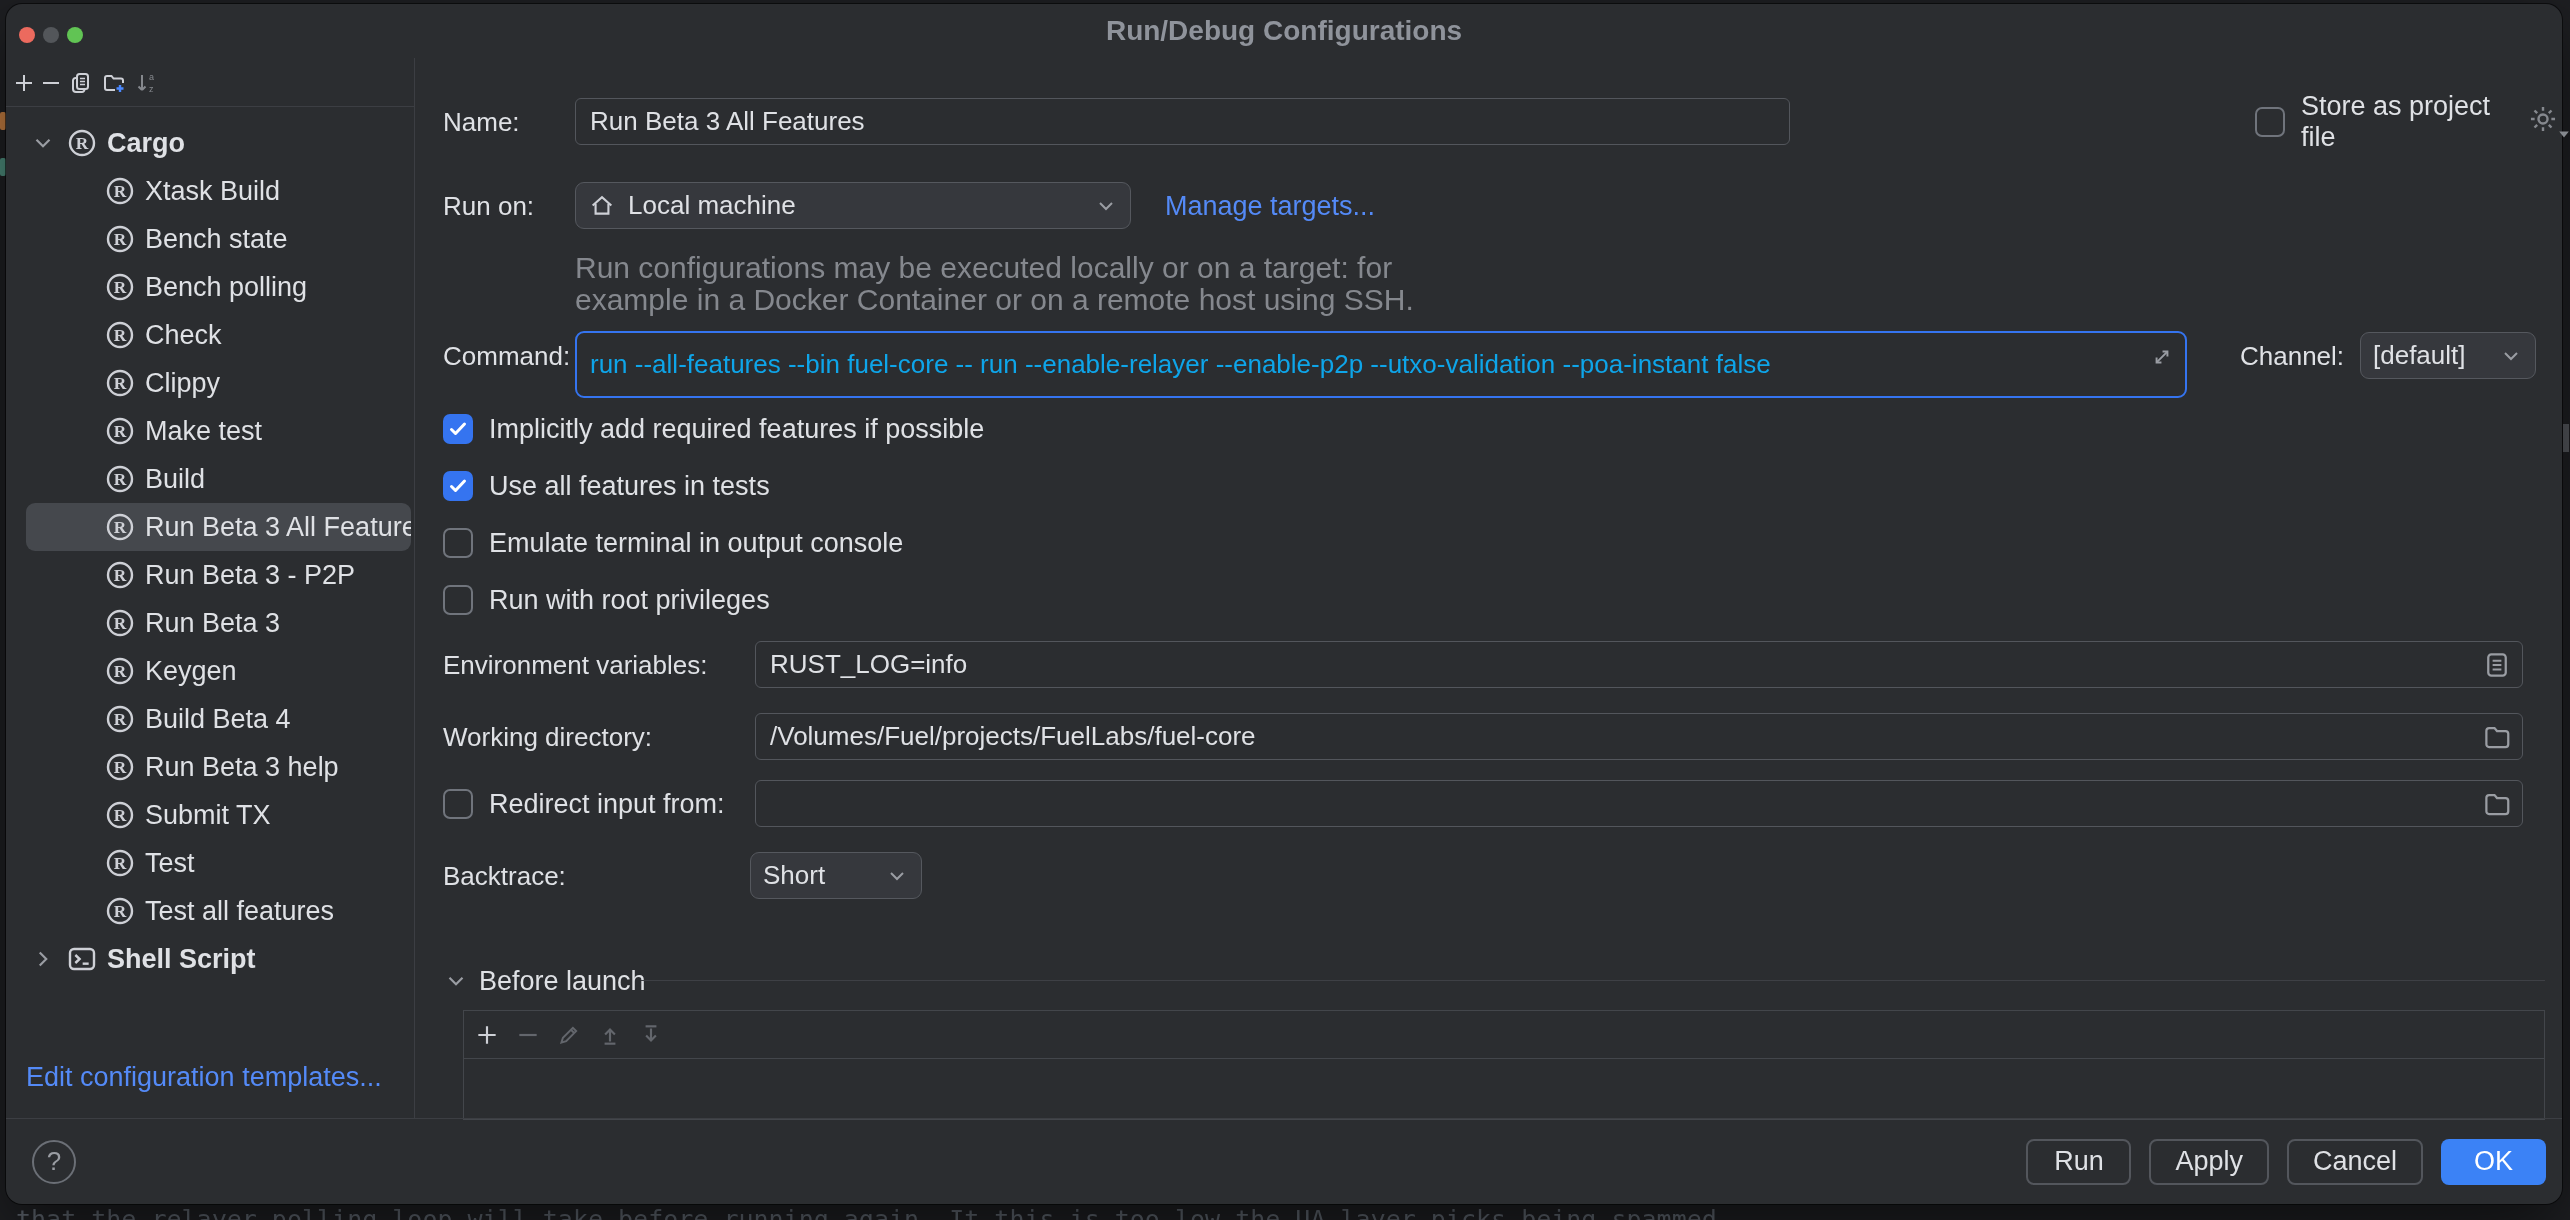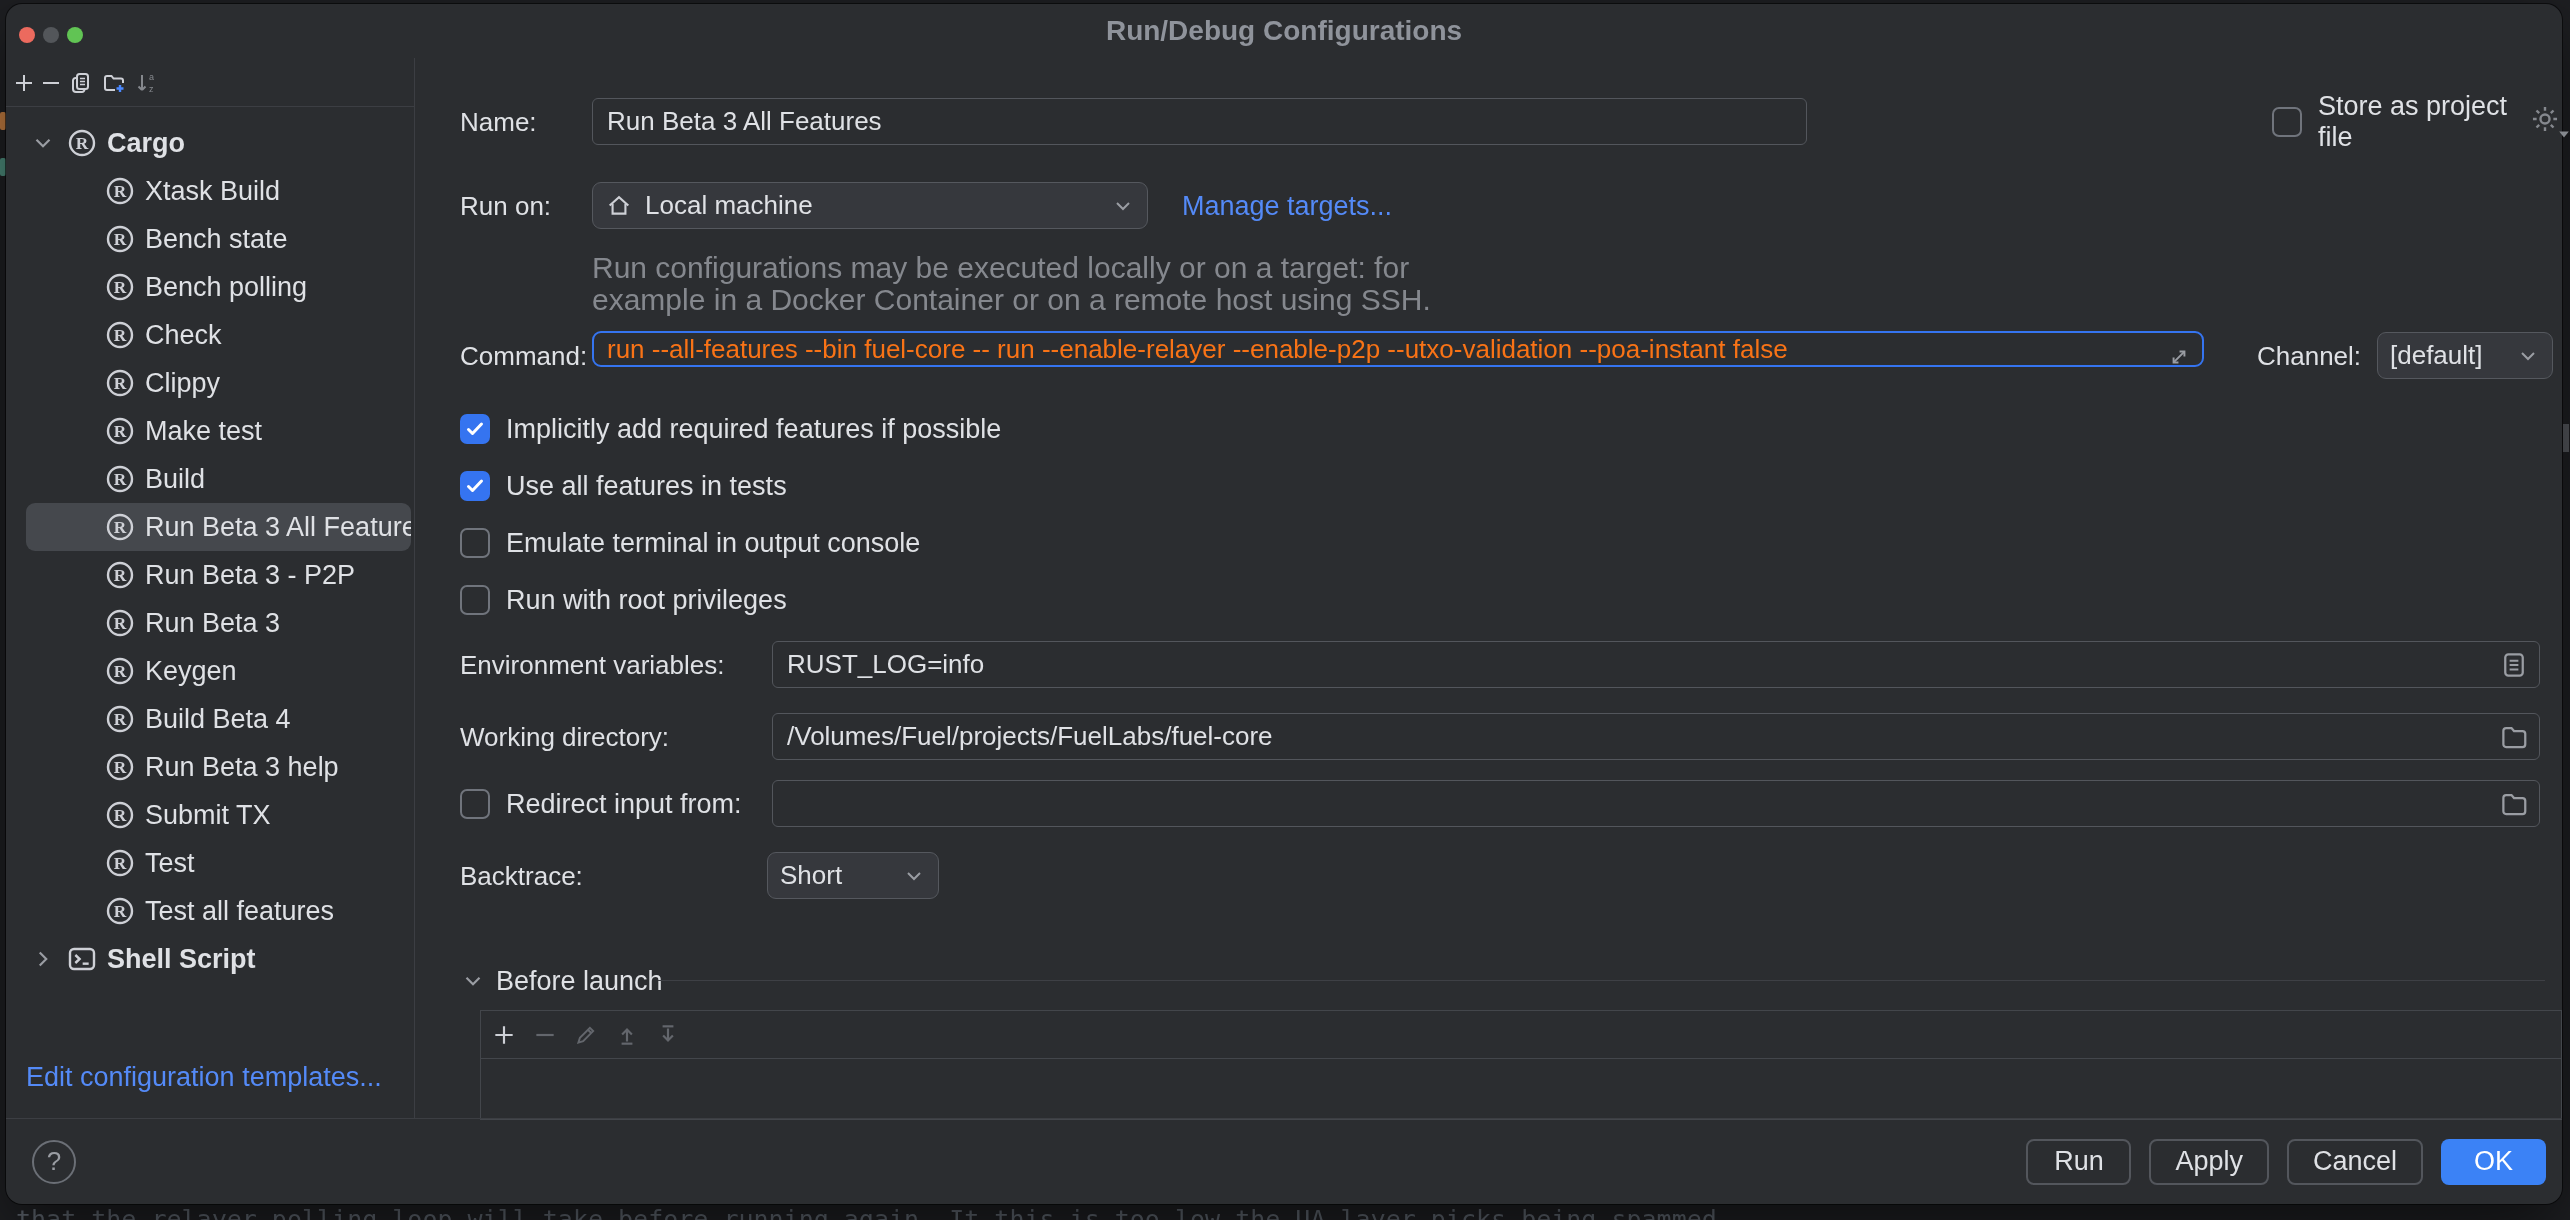--- a/index.html
+++ b/index.html
@@ -58,21 +58,21 @@
   .t-child{ padding-left:98px; }
   .t-child.selected{
     margin-left:20px; margin-right:3px; padding-left:78px;
     background:#45484d; border-radius:9px;
   }
   .edit-templates{
     position:absolute; left:20px; top:1004px; font-size:27px; color:#548af7; cursor:pointer;
   }
 
   
-  .main{ position:absolute; left:410px; top:54px; right:0; bottom:86px;margin-left:17px; }
+  .main{ position:absolute; left:410px; top:54px; right:0; bottom:86px; }
   .frow{ position:absolute; height:48px; display:flex; align-items:center; }
   .flabel{ font-size:26px; color:#dfe1e5; }
   .textfield{
     position:absolute; height:47px; background:#2b2d30;
     border:1.5px solid #53565c; border-radius:6px;
     display:flex; align-items:center; padding:0 14px;
     font-size:26px; color:#dfe1e5; white-space:nowrap; overflow:hidden;
   }
   .dropdown{
     position:absolute; height:47px; background:#36383d;
@@ -85,24 +85,24 @@
   .hint{ position:absolute; left:159px; top:194px; font-size:30px; line-height:32px; color:#85888e; }
 
   .cb{
     width:30px; height:30px; border-radius:7px; flex:0 0 auto;
     border:2px solid #70747c; background:transparent;
   }
   .cb.checked{ border:none; background:#3574f0; display:flex; align-items:center; justify-content:center; }
   .cb-label{ margin-left:16px; font-size:27px; color:#dfe1e5; }
 
   .cmd-field{
-    position:absolute; left:159px; top:273px; width:1612px; height:36px;
+    position:absolute; left:159px; top:273px; width:1612px; height:67px;
     background:#2b2d30; border:2.5px solid #3574f0; border-radius:9px;
     display:flex; align-items:center; padding:0 38px 0 13px;
-    font-size:26px; color:#f97316; white-space:nowrap; overflow:hidden;
+    font-size:26px; color:#0ea5e9; white-space:nowrap; overflow:hidden;
   }
   .cmd-expand{ position:absolute; right:10px; top:11px; width:26px; height:26px; cursor:pointer; }
   .field-icon{ position:absolute; right:10px; top:8px; width:30px; height:30px; cursor:pointer; }
 
   .bl-header{ position:absolute; left:27px; top:899px; height:48px; display:flex; align-items:center; }
   .bl-line{ position:absolute; left:225px; right:17px; top:922px; height:1px; background:#3e4045; }
   .bl-box{
     position:absolute; left:47px; top:952px; width:2082px; height:110px;
     border:1px solid #43464b;
   }

